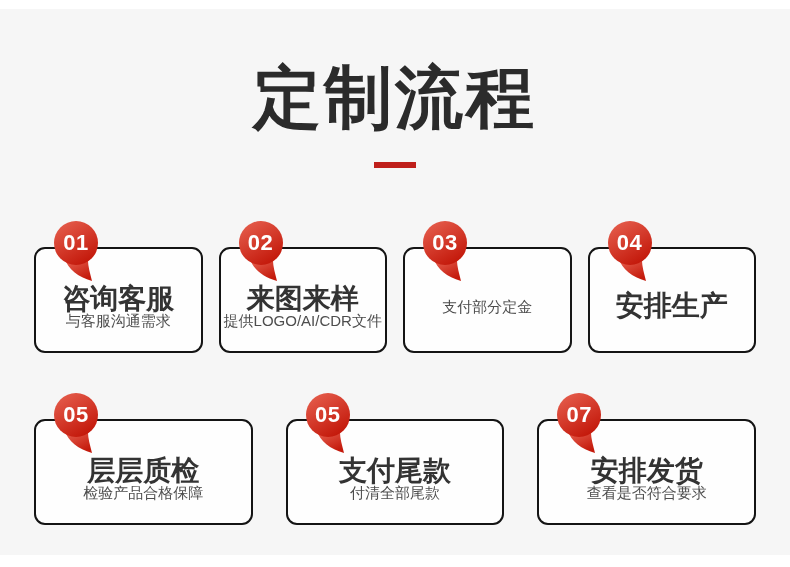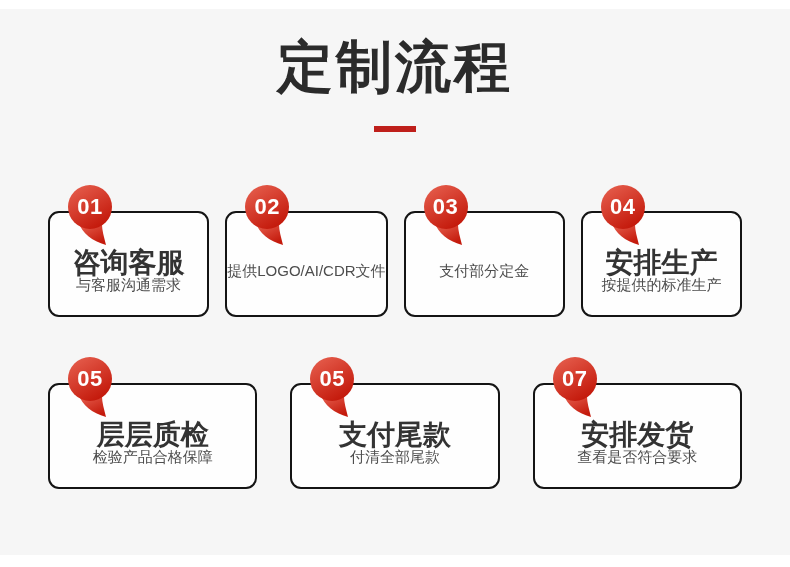--- a/index.html
+++ b/index.html
@@ -10,35 +10,35 @@
     position: relative;
     overflow: hidden;
   }
   .panel {
     position: absolute;
     left: 0; right: 0; top: 9px; bottom: 12px;
     background: #f6f6f6;
     display: flow-root;
   }
   .page-title {
-    margin: 30px auto 0;
+    margin: 54px auto 0;
     text-align: center;
-    font-size: 56px;
+    font-size: 68px;
     line-height: 1.0;
     font-weight: 900;
     color: #2b2b2b;
     letter-spacing: 3px;
   }
   .title-underline {
     width: 42px; height: 6px;
     margin: 31px auto 0;
     background: #bf1f1b;
   }
   .steps-grid {
-    padding: 0 48px;
+    padding: 0 34px;
   }
   .steps-row {
     display: flex;
     gap: 16px;
   }
   .steps-row.row-1 { margin-top: 79px; }
   .steps-row.row-2 { margin-top: 66px; gap: 33px; }
   .step {
     flex: 1;
     position: relative;
@@ -125,20 +125,21 @@
 
       <div class="step">
         <div class="step-badge">
           <svg width="46" height="60" viewBox="0 0 46 60">
             <path d="M 11 38 C 14 48 24 56 38 60 C 36 52 34 45 34 40 Z" fill="url(#badgeGrad)"></path>
             <circle cx="22" cy="22" r="22" fill="url(#badgeGrad)"></circle>
           </svg>
           <span class="step-number">02</span>
         </div>
         <div class="step-card">
+          <div class="step-title">来图来样</div>
           <div class="step-subtitle">提供LOGO/AI/CDR文件</div>
         </div>
       </div>
 
       <div class="step">
         <div class="step-badge">
           <svg width="46" height="60" viewBox="0 0 46 60">
             <path d="M 11 38 C 14 48 24 56 38 60 C 36 52 34 45 34 40 Z" fill="url(#badgeGrad)"></path>
             <circle cx="22" cy="22" r="22" fill="url(#badgeGrad)"></circle>
           </svg>
@@ -152,21 +153,20 @@
       <div class="step">
         <div class="step-badge">
           <svg width="46" height="60" viewBox="0 0 46 60">
             <path d="M 11 38 C 14 48 24 56 38 60 C 36 52 34 45 34 40 Z" fill="url(#badgeGrad)"></path>
             <circle cx="22" cy="22" r="22" fill="url(#badgeGrad)"></circle>
           </svg>
           <span class="step-number">04</span>
         </div>
         <div class="step-card">
           <div class="step-title">安排生产</div>
-          <div class="step-subtitle">按提供的标准生产</div>
         </div>
       </div>
 
     </div>
 
     <div class="steps-row row-2">
 
       <div class="step">
         <div class="step-badge">
           <svg width="46" height="60" viewBox="0 0 46 60">

